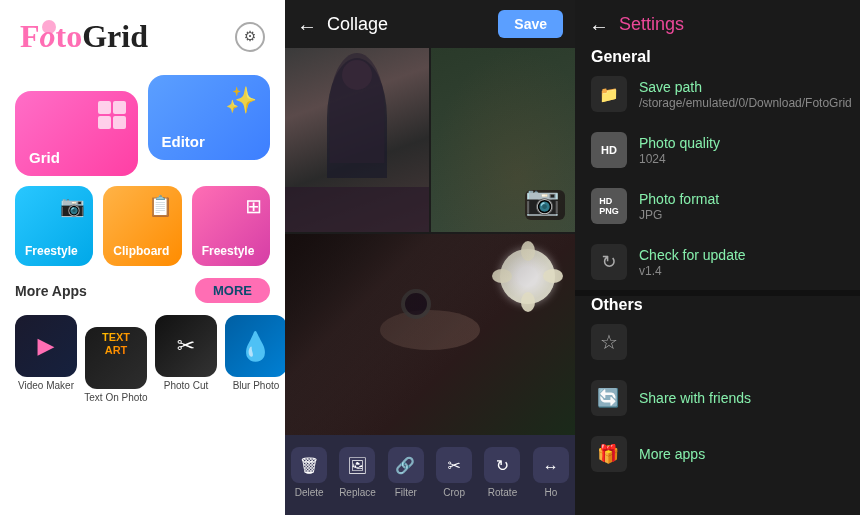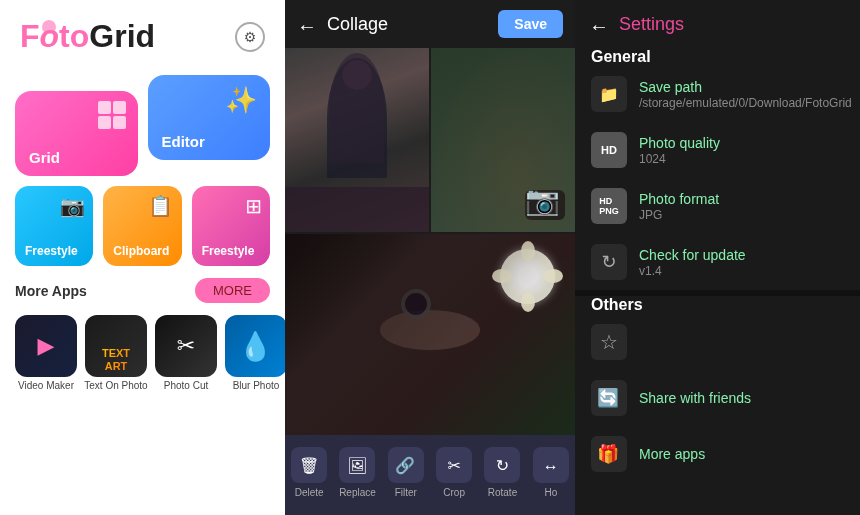--- a/index.html
+++ b/index.html
@@ -21,20 +21,21 @@
       flex-direction: column;
       position: relative;
       overflow: hidden;
     }
 
     .logo-area {
       padding: 18px 20px 10px;
       display: flex;
       align-items: center;
       justify-content: space-between;
+      font-family: Liberation Serif, serif;
     }
 
     .logo {
       font-size: 32px;
       font-weight: bold;
     }
     .logo-foto { color: #ff6eb4; }
     .logo-grid { color: #222; }
 
     .settings-icon-top {
@@ -124,26 +125,26 @@
     }
 
     .more-apps-title {
       font-size: 14px;
       font-weight: bold;
       color: #333;
     }
 
     .more-btn {
       background: #ff6eb4;
-      color: #7f1d1d;
+      color: #0c4a6e;
       border: none;
       border-radius: 20px;
       padding: 5px 18px;
       font-size: 13px;
-      font-weight: normal;
+      font-weight: bold;
       cursor: pointer;
     }
 
     .app-list {
       padding: 6px 15px;
       display: flex;
       gap: 8px;
       overflow: hidden;
     }
 
@@ -164,22 +165,23 @@
     }
 
     .app-thumb-video {
       background: linear-gradient(135deg, #1a1a2e, #16213e);
       display: flex; align-items: center; justify-content: center;
       color: #ff6eb4; font-size: 22px;
     }
 
     .app-thumb-text {
       background: linear-gradient(135deg, #1a1a1a, #2d2d2d);
-      display: flex; align-items: flex-end; justify-content: center;
-      position: relative;
+      display: flex; align-items: flex-start; justify-content: center;
+      position: relative;
+      margin-top: 12px;
     }
 
     .app-thumb-text .text-art-img {
       font-size: 11px;
       font-weight: bold;
       background: linear-gradient(135deg, #ffcc00, #ff6600);
       -webkit-background-clip: text;
       -webkit-text-fill-color: transparent;
       text-align: center;
       padding: 4px;

